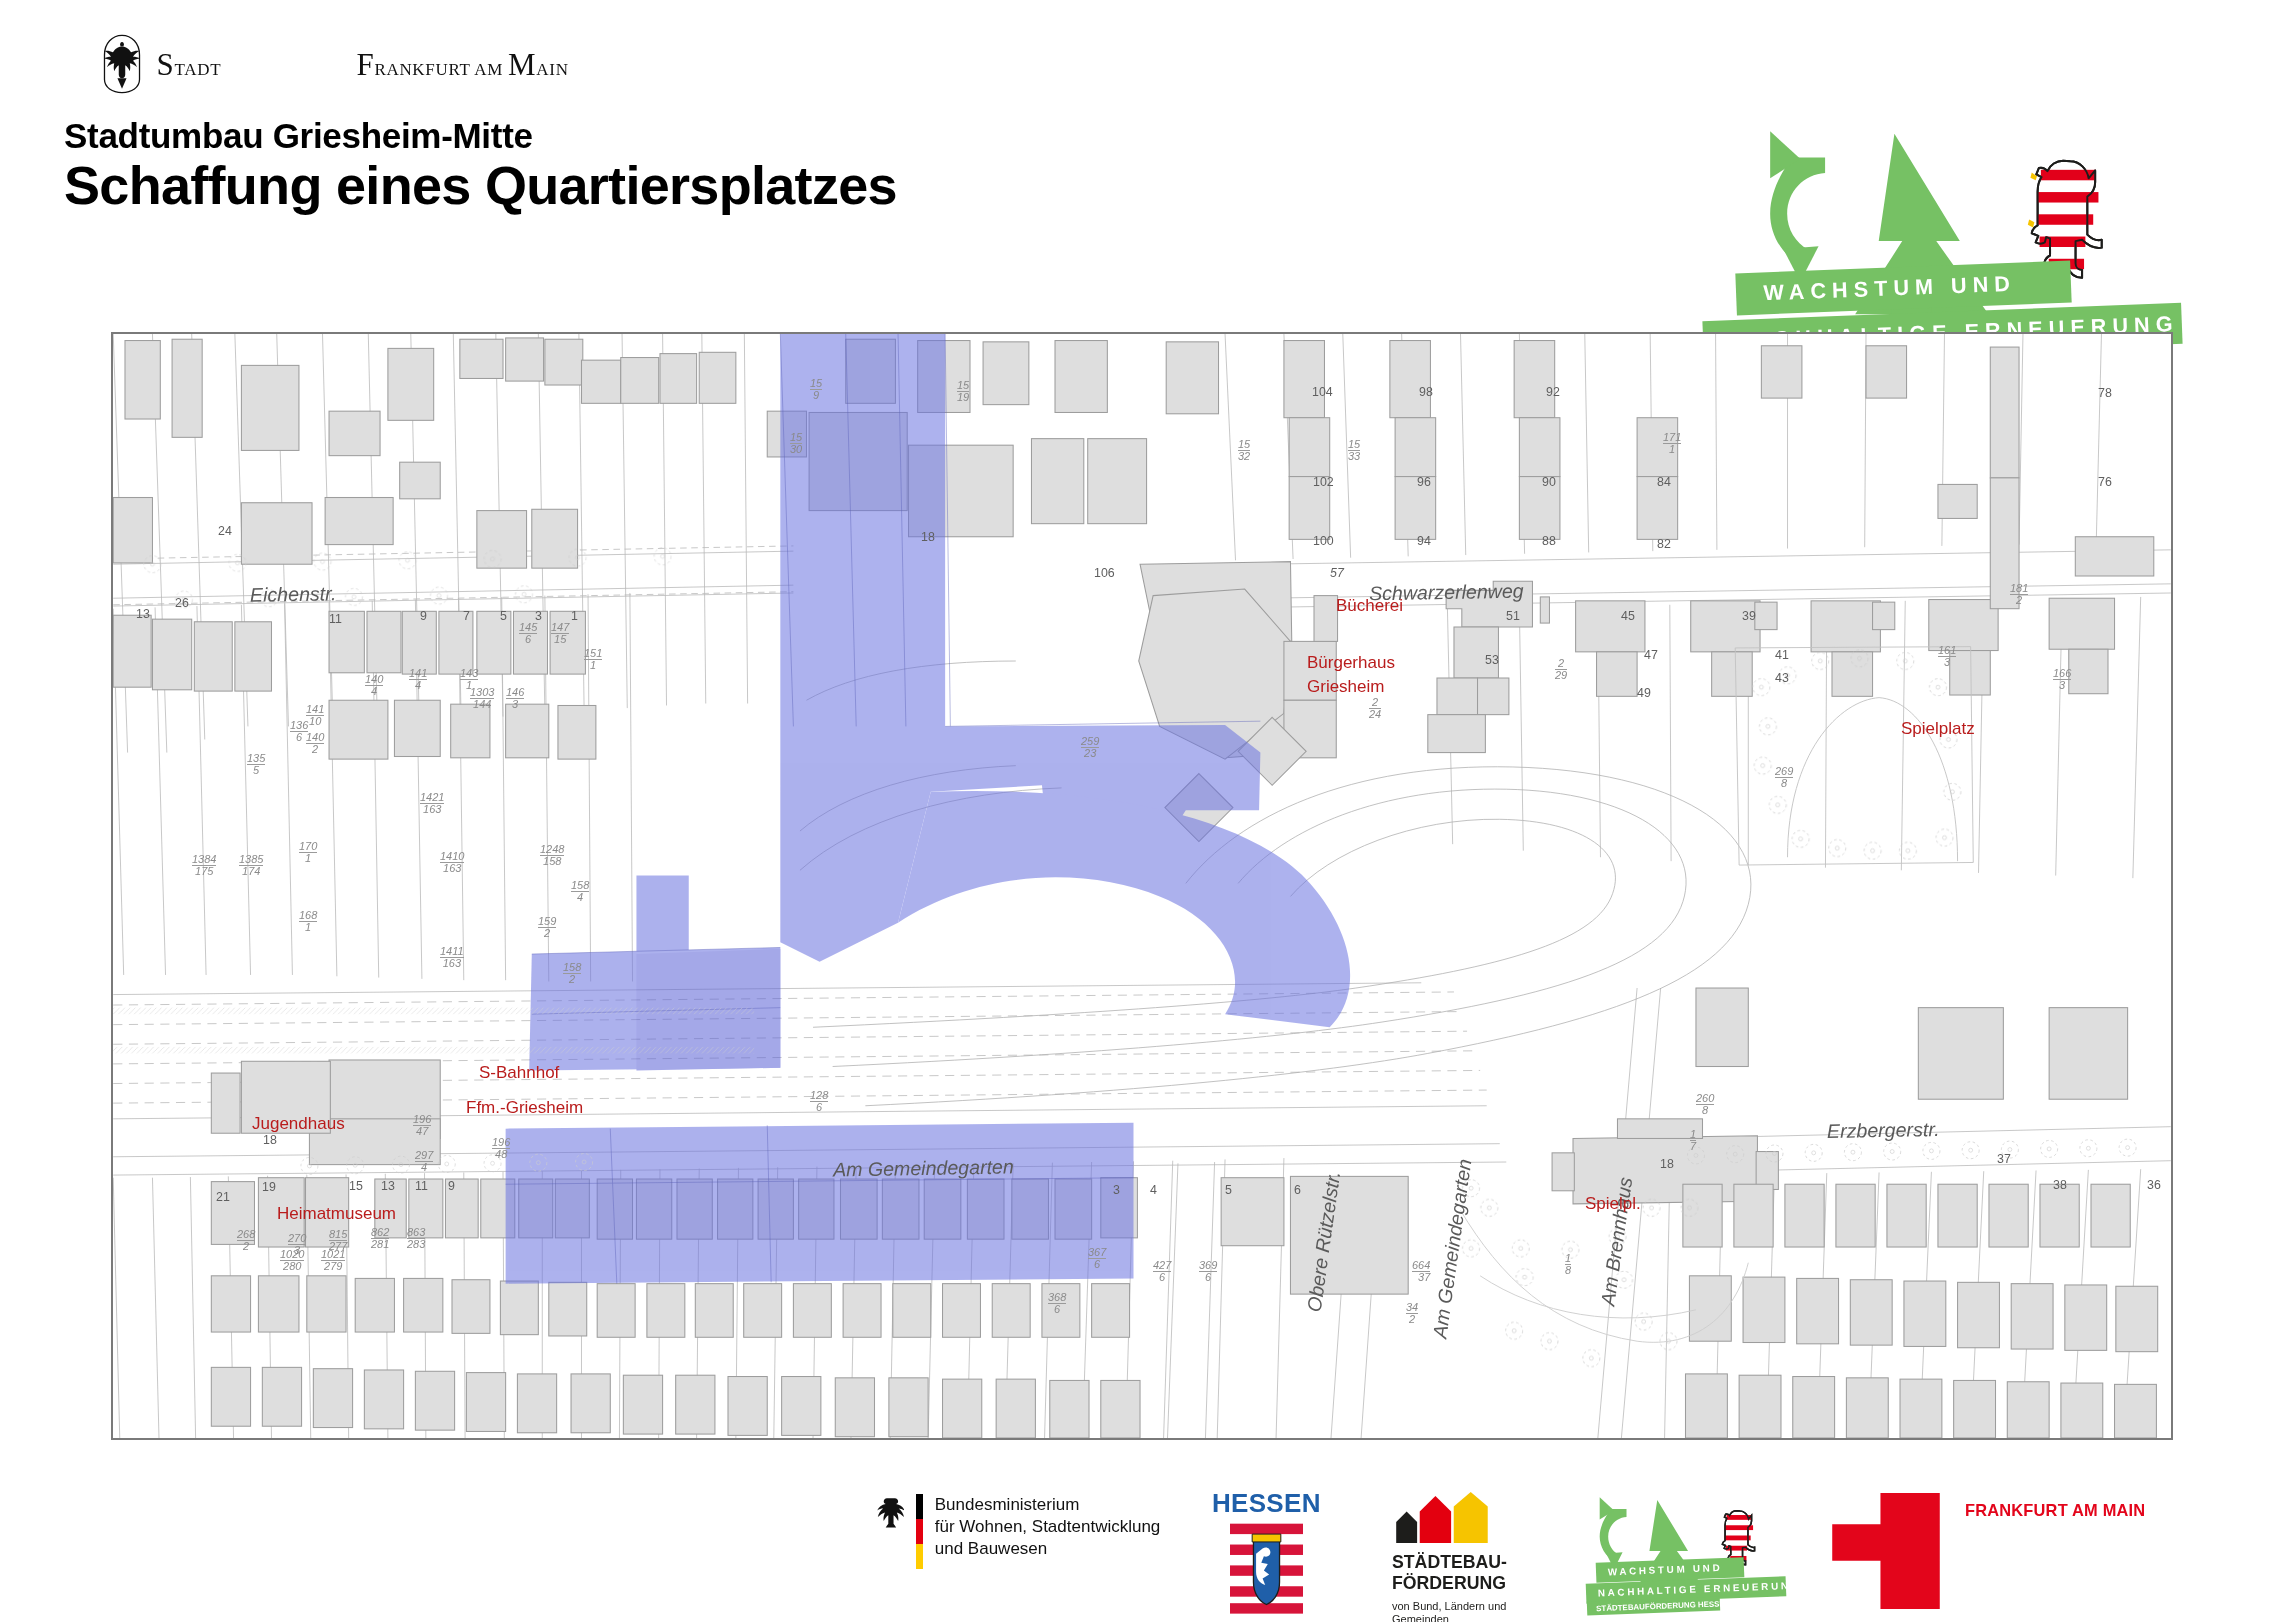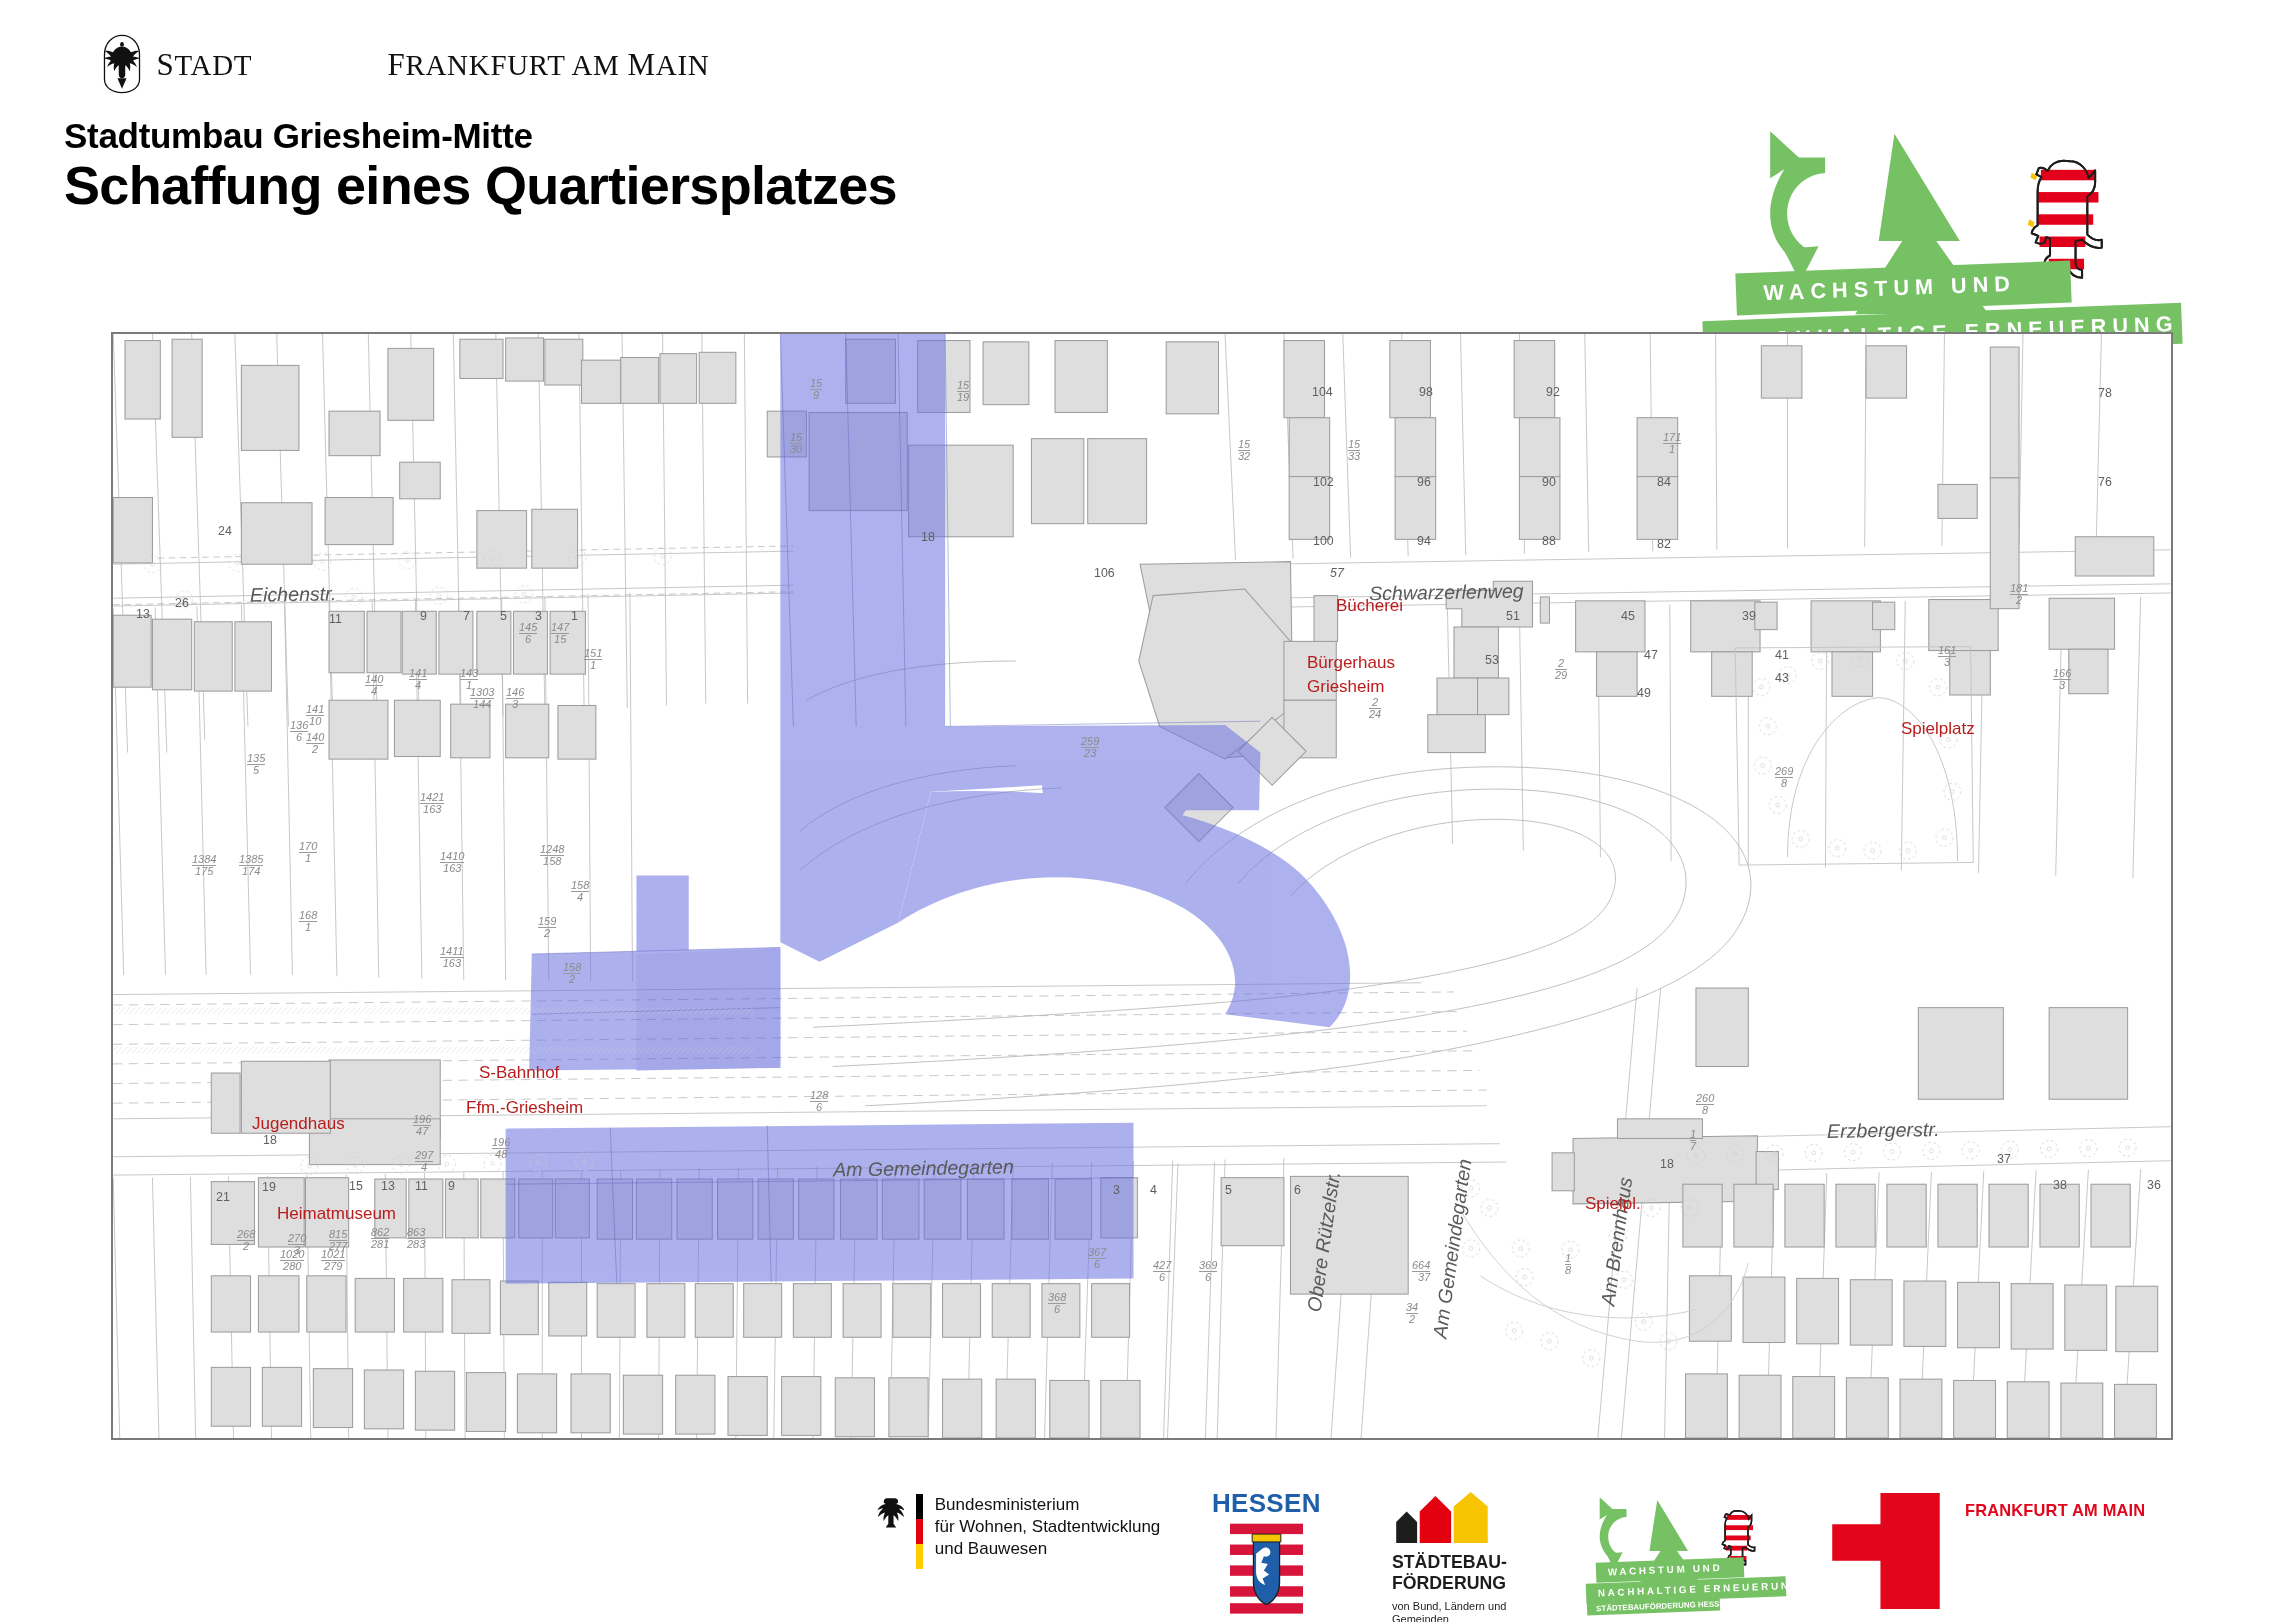--- a/index.html
+++ b/index.html
@@ -18,21 +18,21 @@
     position: absolute; left: 98px; top: 34px;
     display: flex; align-items: center; gap: 10.5px;
   }
   #city-logo .eagle { width: 48px; height: 60px; }
   #city-logo .wordmark {
     font-family: "Liberation Serif", serif;
     font-size: 31px; letter-spacing: 0.7px; color: #111;
     white-space: nowrap; line-height: 1;
   }
   #city-logo .wordmark .big { font-size: 31px; }
-  #city-logo .wordmark .sm  { font-size: 29px; }
+  #city-logo .wordmark .sm  { font-size: 17px; }
 
   #subtitle {
     position: absolute; left: 64px; top: 116px;
     font-size: 35px; font-weight: bold; color: #000;
     letter-spacing: -0.3px;
   }
   #maintitle {
     position: absolute; left: 64px; top: 154px;
     font-size: 54px; font-weight: bold; color: #000;
     letter-spacing: -0.7px;

